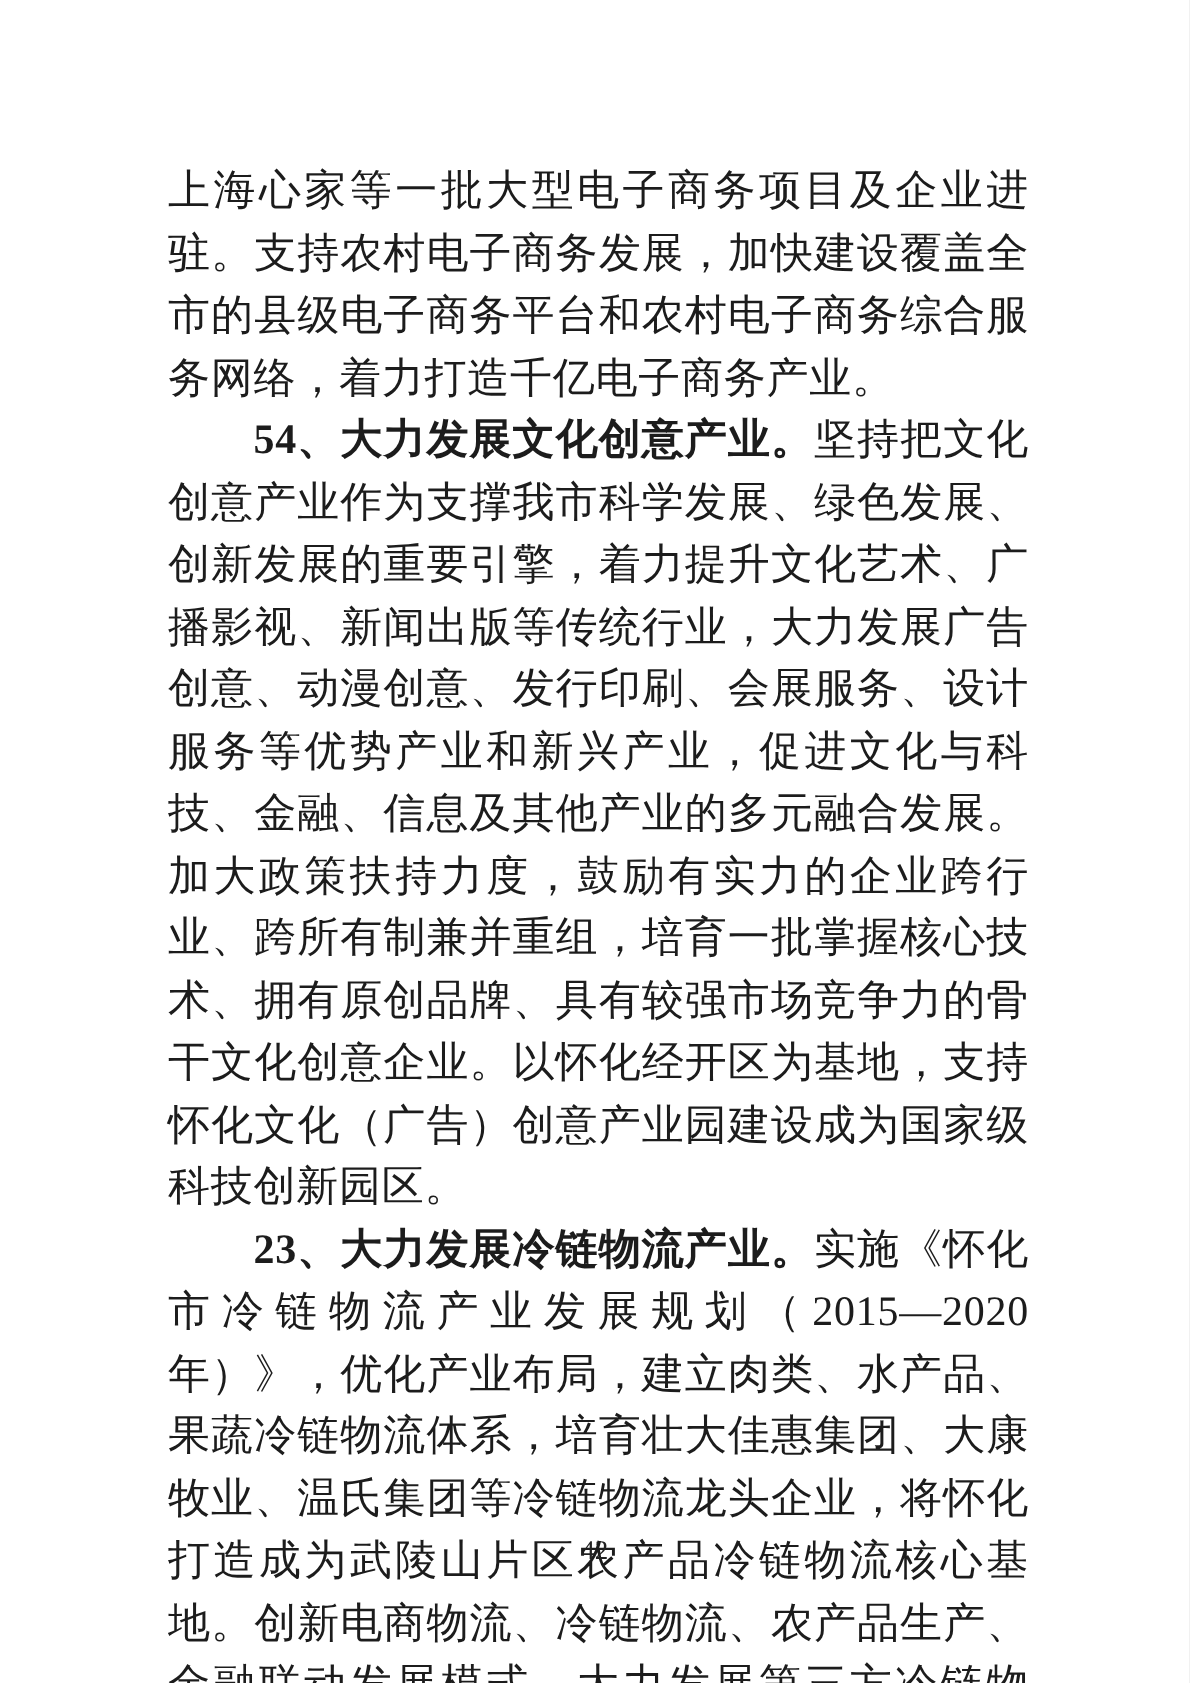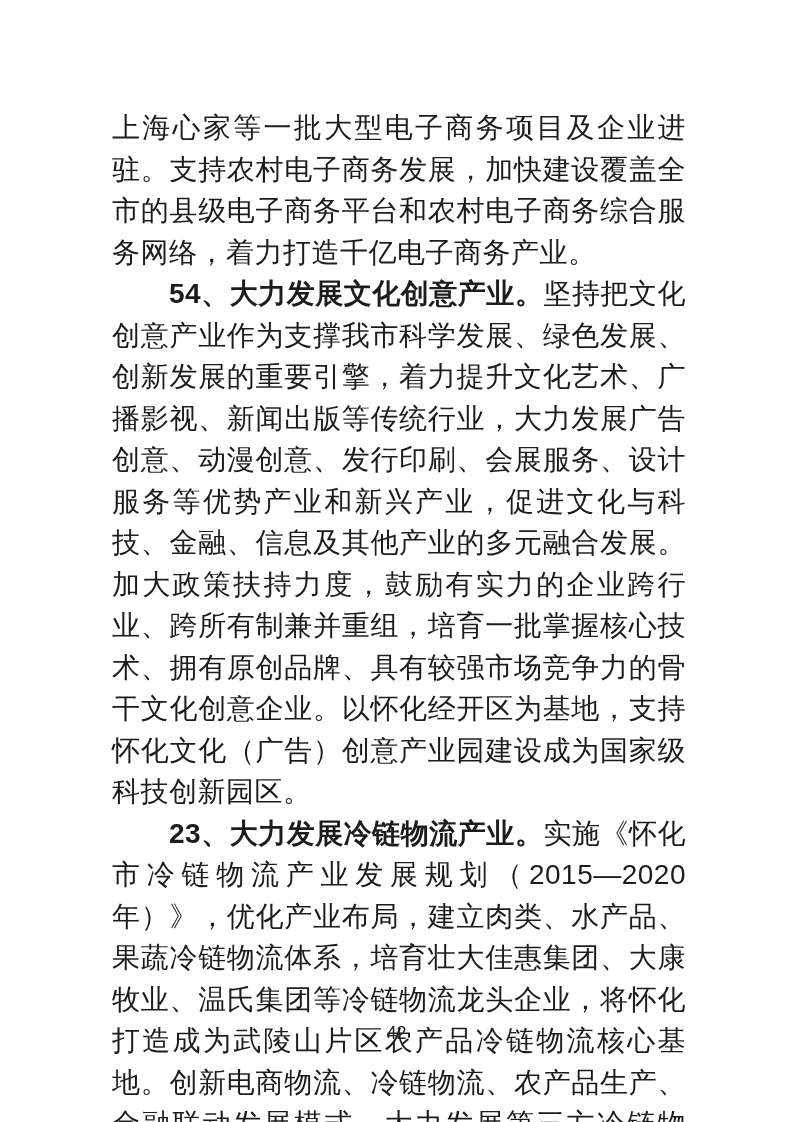--- a/index.html
+++ b/index.html
@@ -7,21 +7,21 @@
     padding: 0;
     background: #e8e8e8;
   }
   .page {
     position: relative;
     width: 793px;
     height: 1122px;
     margin: 0 auto;
     background: #ffffff;
     overflow: hidden;
-    font-family: Liberation Sans, sans-serif;
+    font-family: Liberation Serif, serif;
     color: #1c1c1c;
   }
   .body-text {
     position: absolute;
     left: 112px;
     top: 107px;
     width: 574px;
     font-size: 28px;
     line-height: 41.5px;
     text-align: justify;

